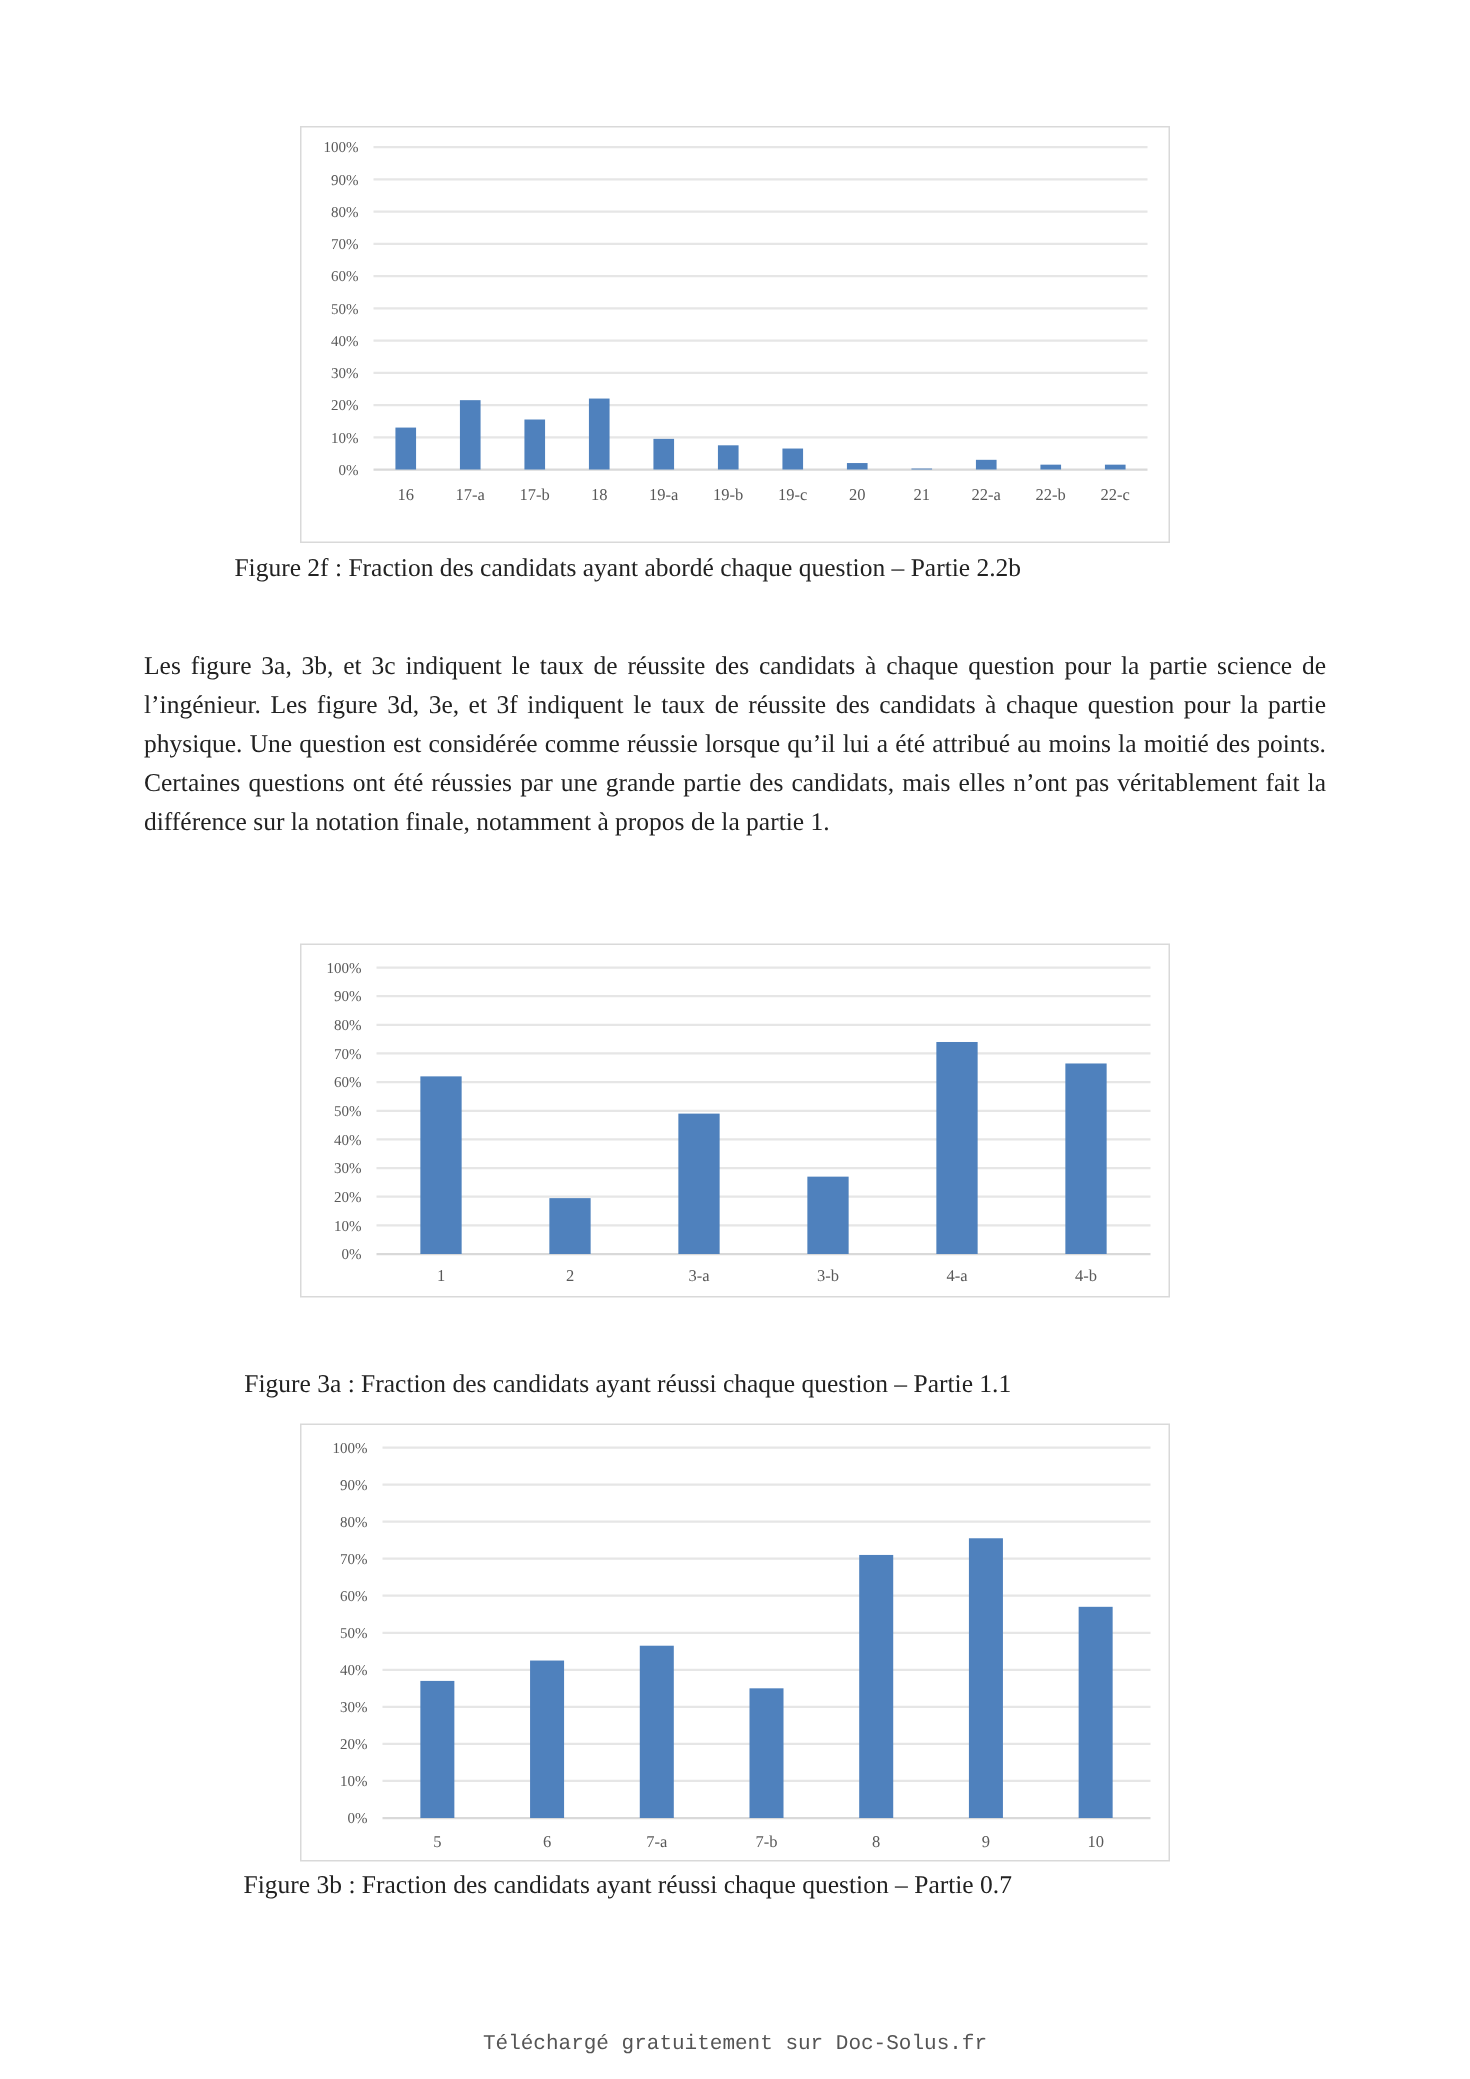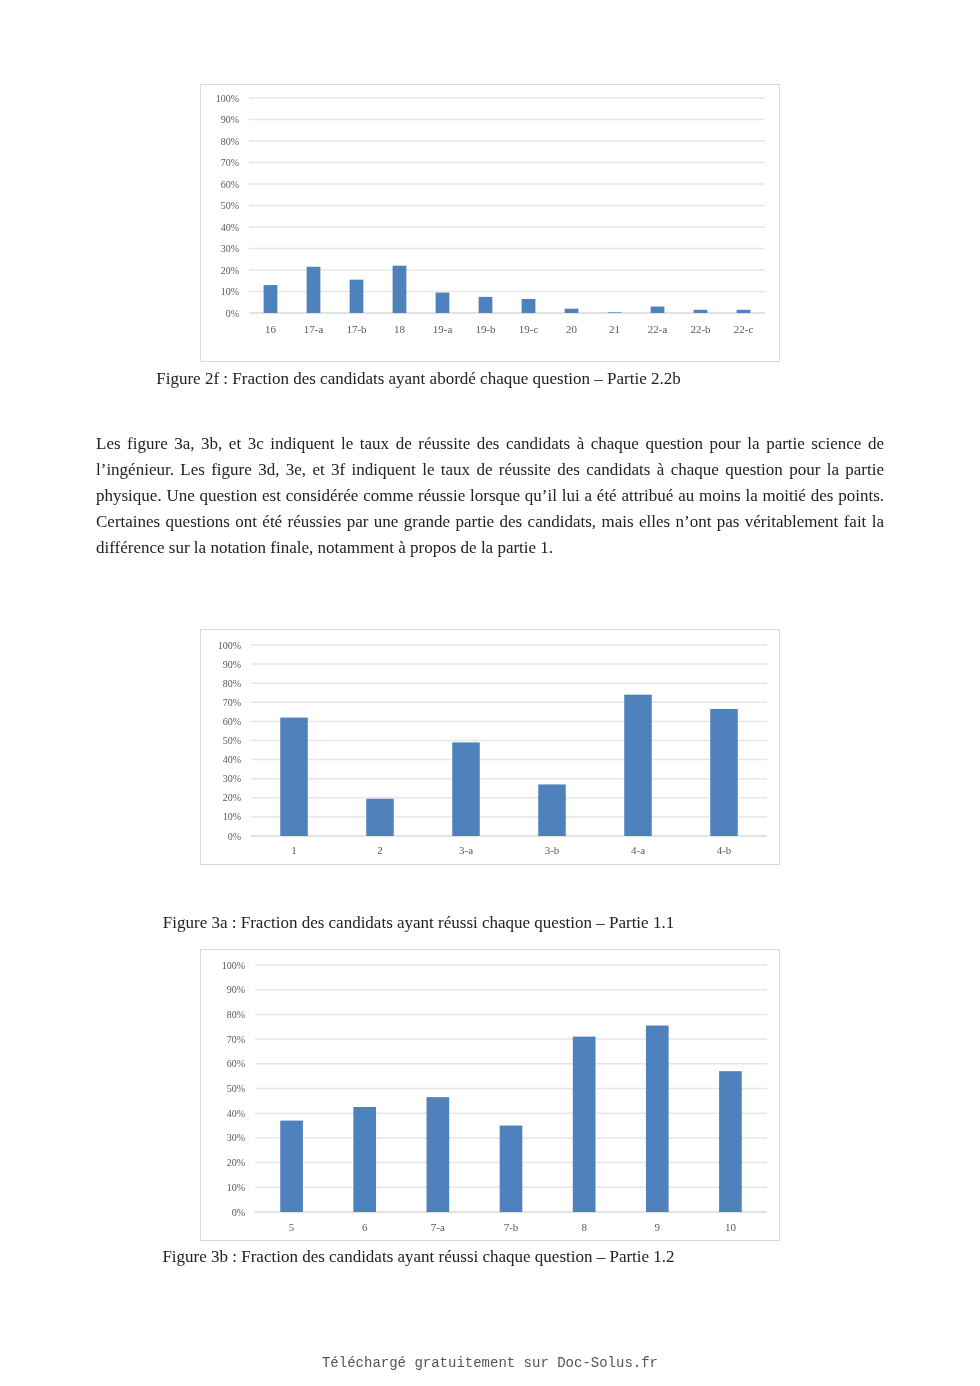--- a/index.html
+++ b/index.html
@@ -144,15 +144,15 @@
       <rect x="298.66285714285715" y="175.55" width="22.674285714285713" height="86.44999999999999" fill="#4f81bd"></rect>
       <text x="310" y="281" text-anchor="middle" font-size="11" fill="#595959">7-b</text>
       <rect x="371.80571428571426" y="86.63" width="22.674285714285713" height="175.37" fill="#4f81bd"></rect>
       <text x="383.1428571428571" y="281" text-anchor="middle" font-size="11" fill="#595959">8</text>
       <rect x="444.9485714285714" y="75.51499999999999" width="22.674285714285713" height="186.485" fill="#4f81bd"></rect>
       <text x="456.2857142857143" y="281" text-anchor="middle" font-size="11" fill="#595959">9</text>
       <rect x="518.0914285714284" y="121.21000000000001" width="22.674285714285713" height="140.79" fill="#4f81bd"></rect>
       <text x="529.4285714285713" y="281" text-anchor="middle" font-size="11" fill="#595959">10</text>
     </svg>
 </div>
-<div class="caption" style="top:1247px;">Figure 3b : Fraction des candidats ayant réussi chaque question – Partie 1.2</div>
+<div class="caption" style="top:1247px;">Figure 3b : Fraction des candidats ayant réussi chaque question – Partie 0.7</div>
 
 <div class="footer">Téléchargé gratuitement sur Doc-Solus.fr</div>
 
 </body></html>

